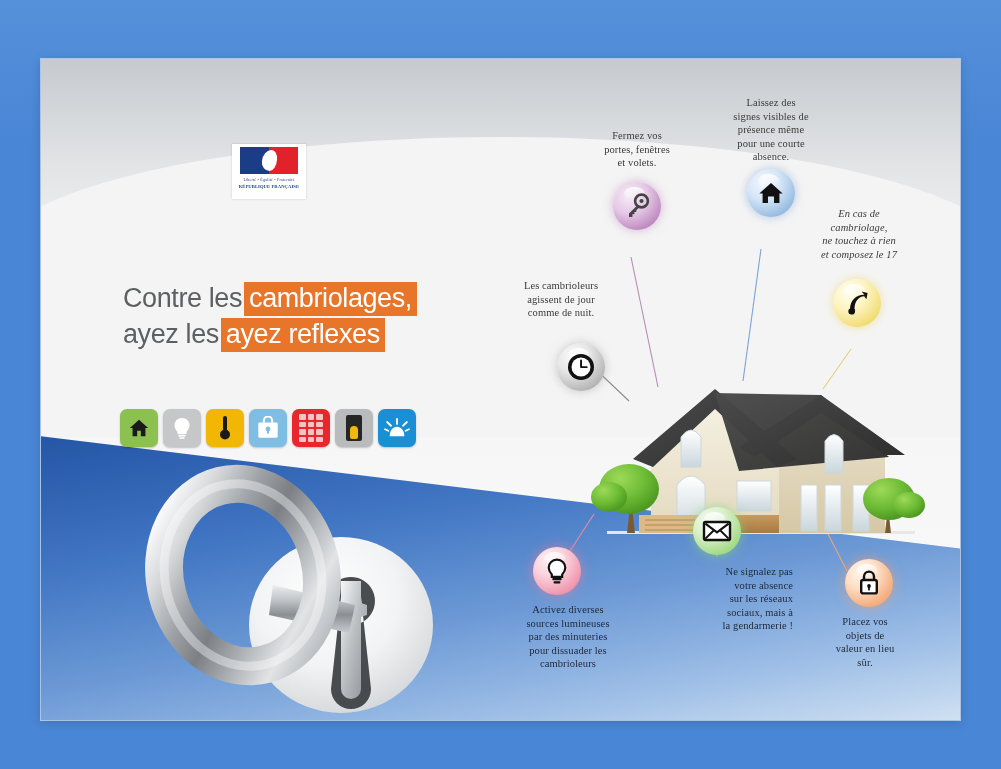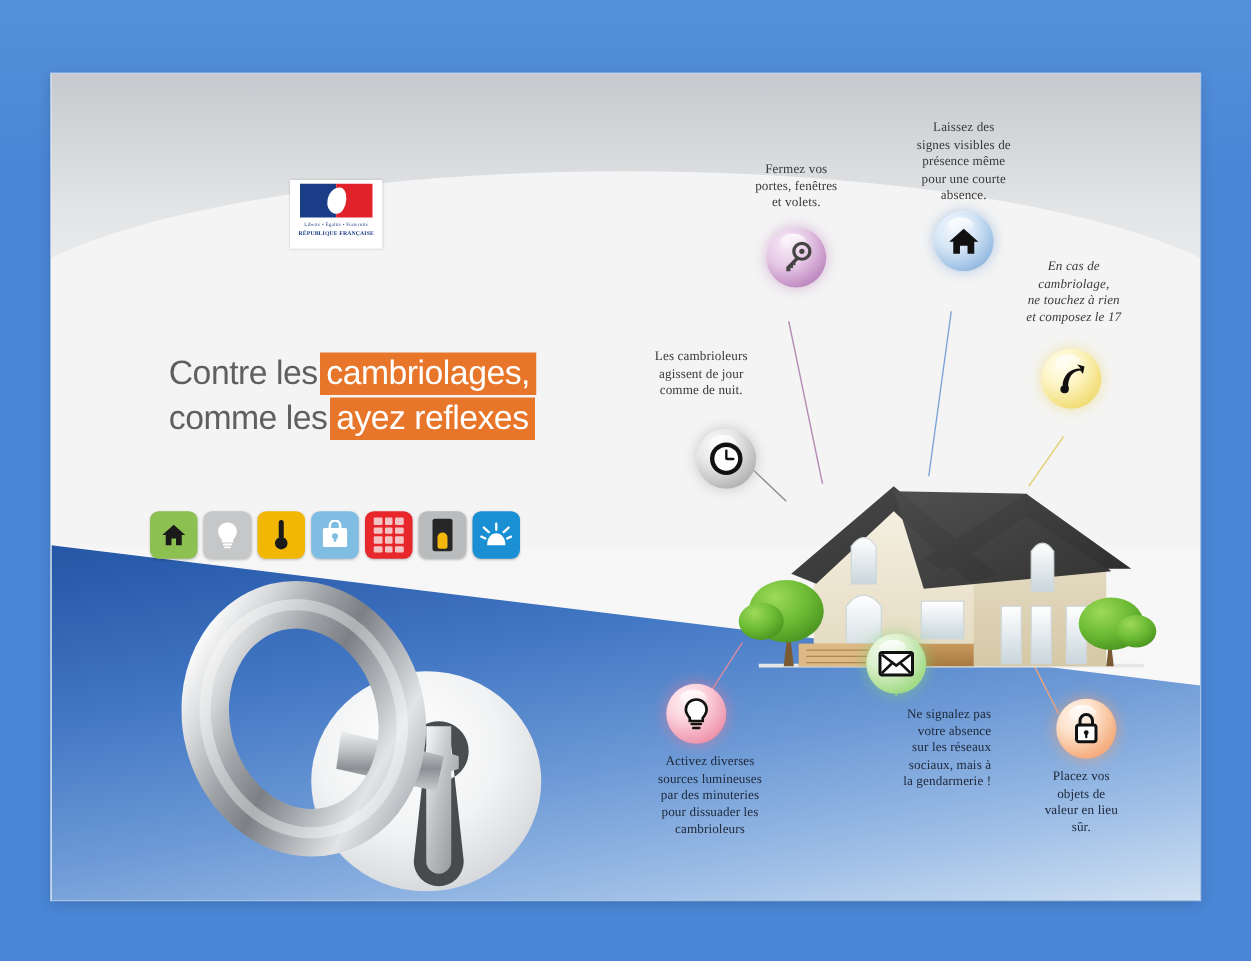--- a/index.html
+++ b/index.html
@@ -150,21 +150,21 @@
     top: 221px;
     z-index: 8;
     font-family: "Liberation Sans", sans-serif;
     font-weight: 300;
     font-size: 27px;
     line-height: 36px;
     color: #5d5f61;
     white-space: nowrap;
     letter-spacing: -0.4px;
   }
-  #headline .hl-line { display: block; margin-left: 12px; }
+  #headline .hl-line { display: block; }
   #headline .hl {
     background: #e8762a;
     color: #ffffff;
     padding: 1px 5px 3px 5px;
     margin-left: 2px;
   }
 
   
   #icon-strip {
     position: absolute;
@@ -308,21 +308,21 @@
           <div class="flag-red"></div>
           <div class="flag-face"></div>
         </div>
         <div class="devise">Liberté • Égalité • Fraternité</div>
         <div class="republique">RÉPUBLIQUE FRANÇAISE</div>
       </div>
     </div>
 
     <div id="headline">
       <span class="hl-line"><span>Contre les</span><span class="hl">cambriolages,</span></span>
-      <span class="hl-line"><span>comme les</span><span class="hl">ayez reflexes</span></span>
+      <span class="hl-line"><span>ayez les</span><span class="hl">ayez reflexes</span></span>
     </div>
 
     <div id="icon-strip">
 
       <div class="tile tile-green">
         <svg width="22" height="22" viewBox="0 0 24 24">
           <path d="M12 3 L22 12 H19 V21 H14 V15 H10 V21 H5 V12 H2 Z" fill="#1a1a1a"></path>
         </svg>
       </div>
 

